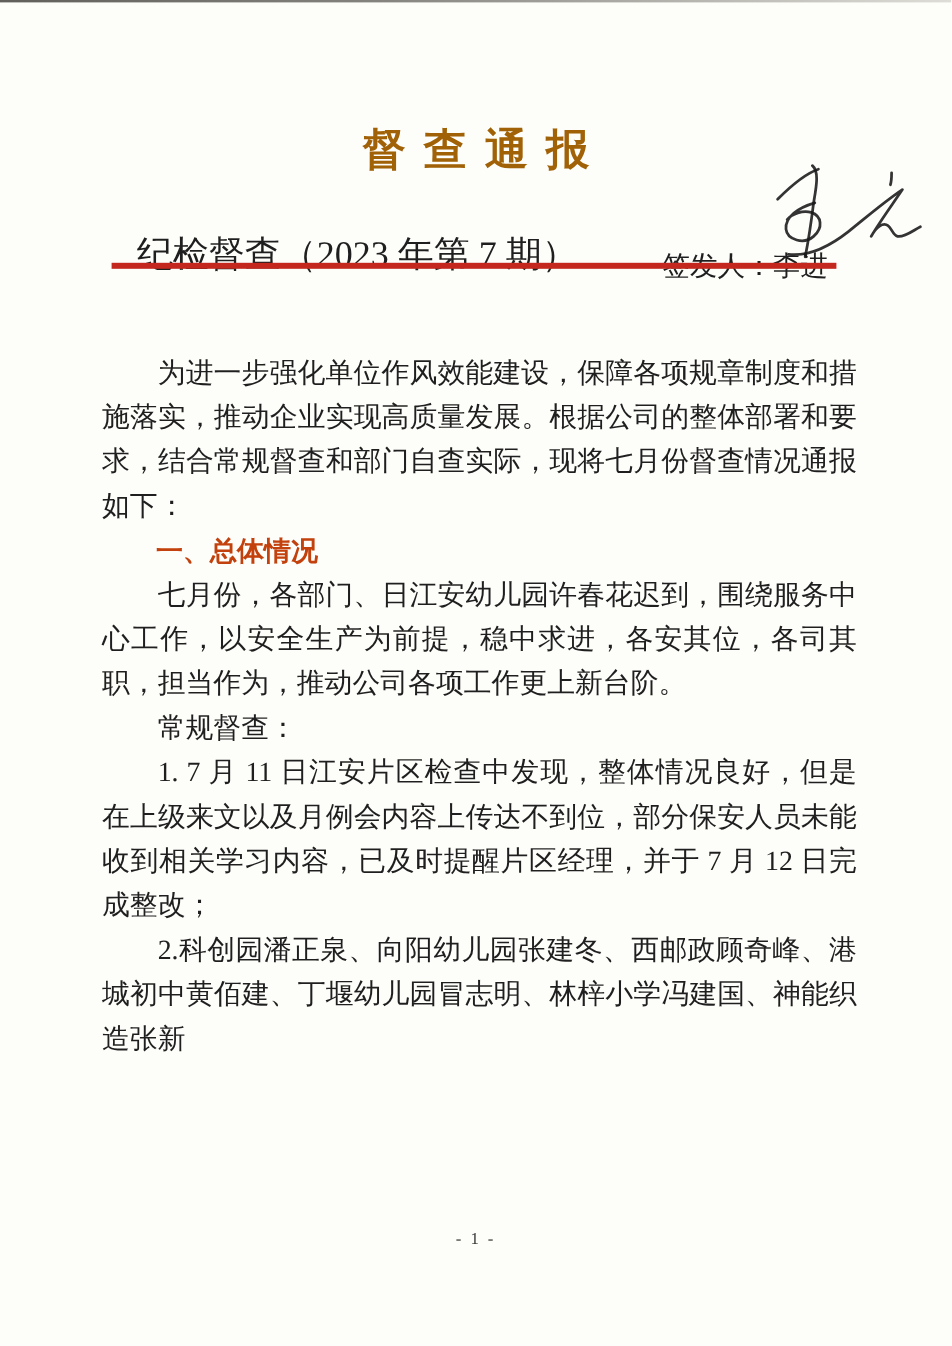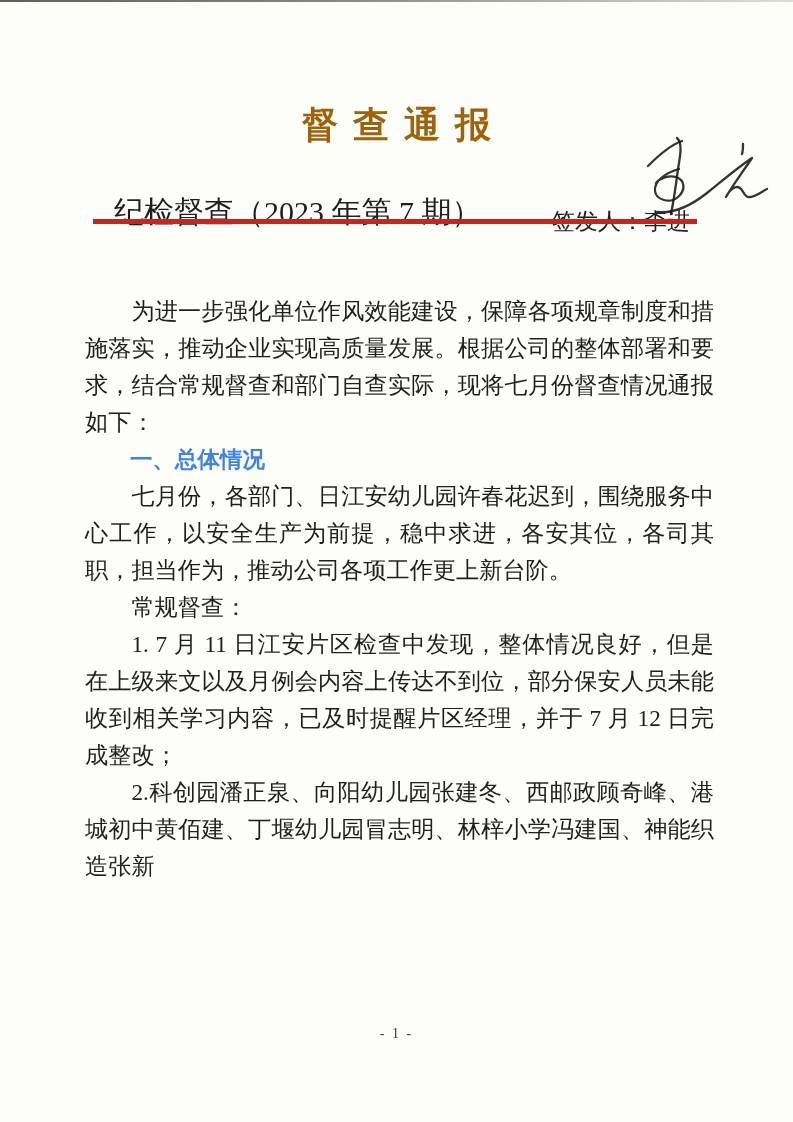--- a/index.html
+++ b/index.html
@@ -68,21 +68,21 @@
     font-size: 23.2px;
     line-height: 37px;
     text-align: justify;
     margin-top: 29px;
   }
   .doc-body p { margin: 0; text-indent: 2em; }
   .doc-body p.heading {
     font-family: "Liberation Sans", "DejaVu Sans", sans-serif;
     font-weight: 700;
     font-size: 22.5px;
-    color: #3b82f6;
+    color: #c2410c;
   }
   .page-footer {
     position: absolute;
     top: 1026px; left: 0;
     width: 100%;
     text-align: center;
     font-size: 14px;
     letter-spacing: 2px;
     color: #3a3a3a;
   }

